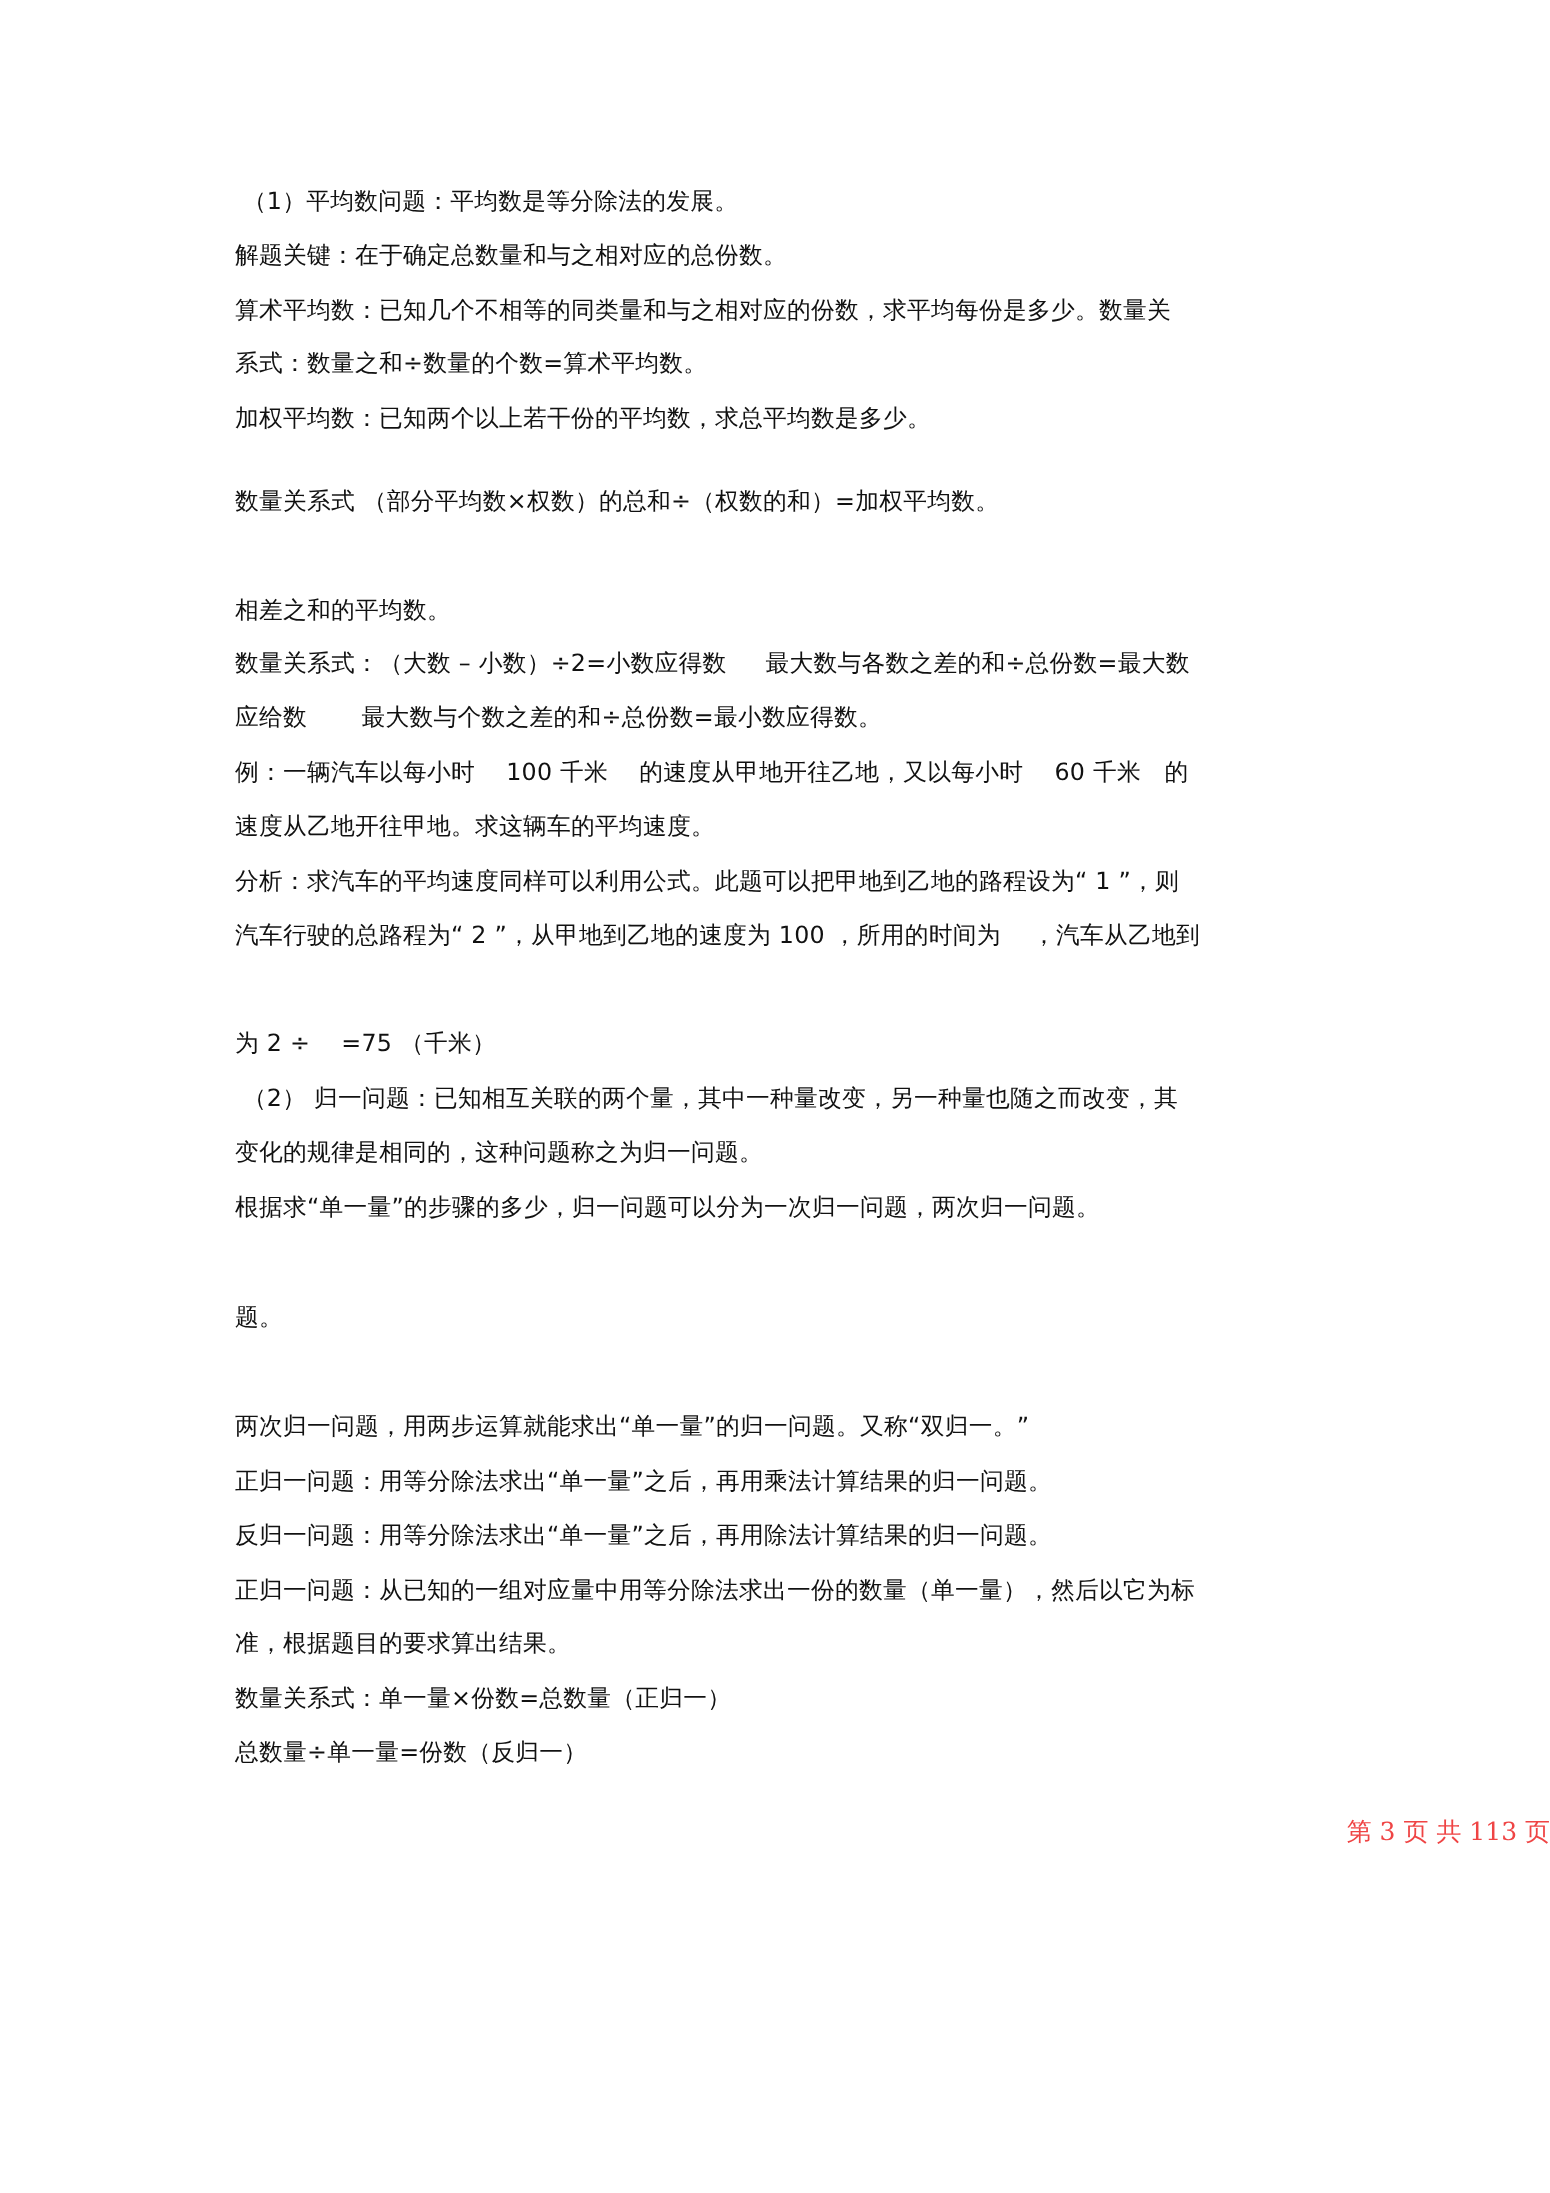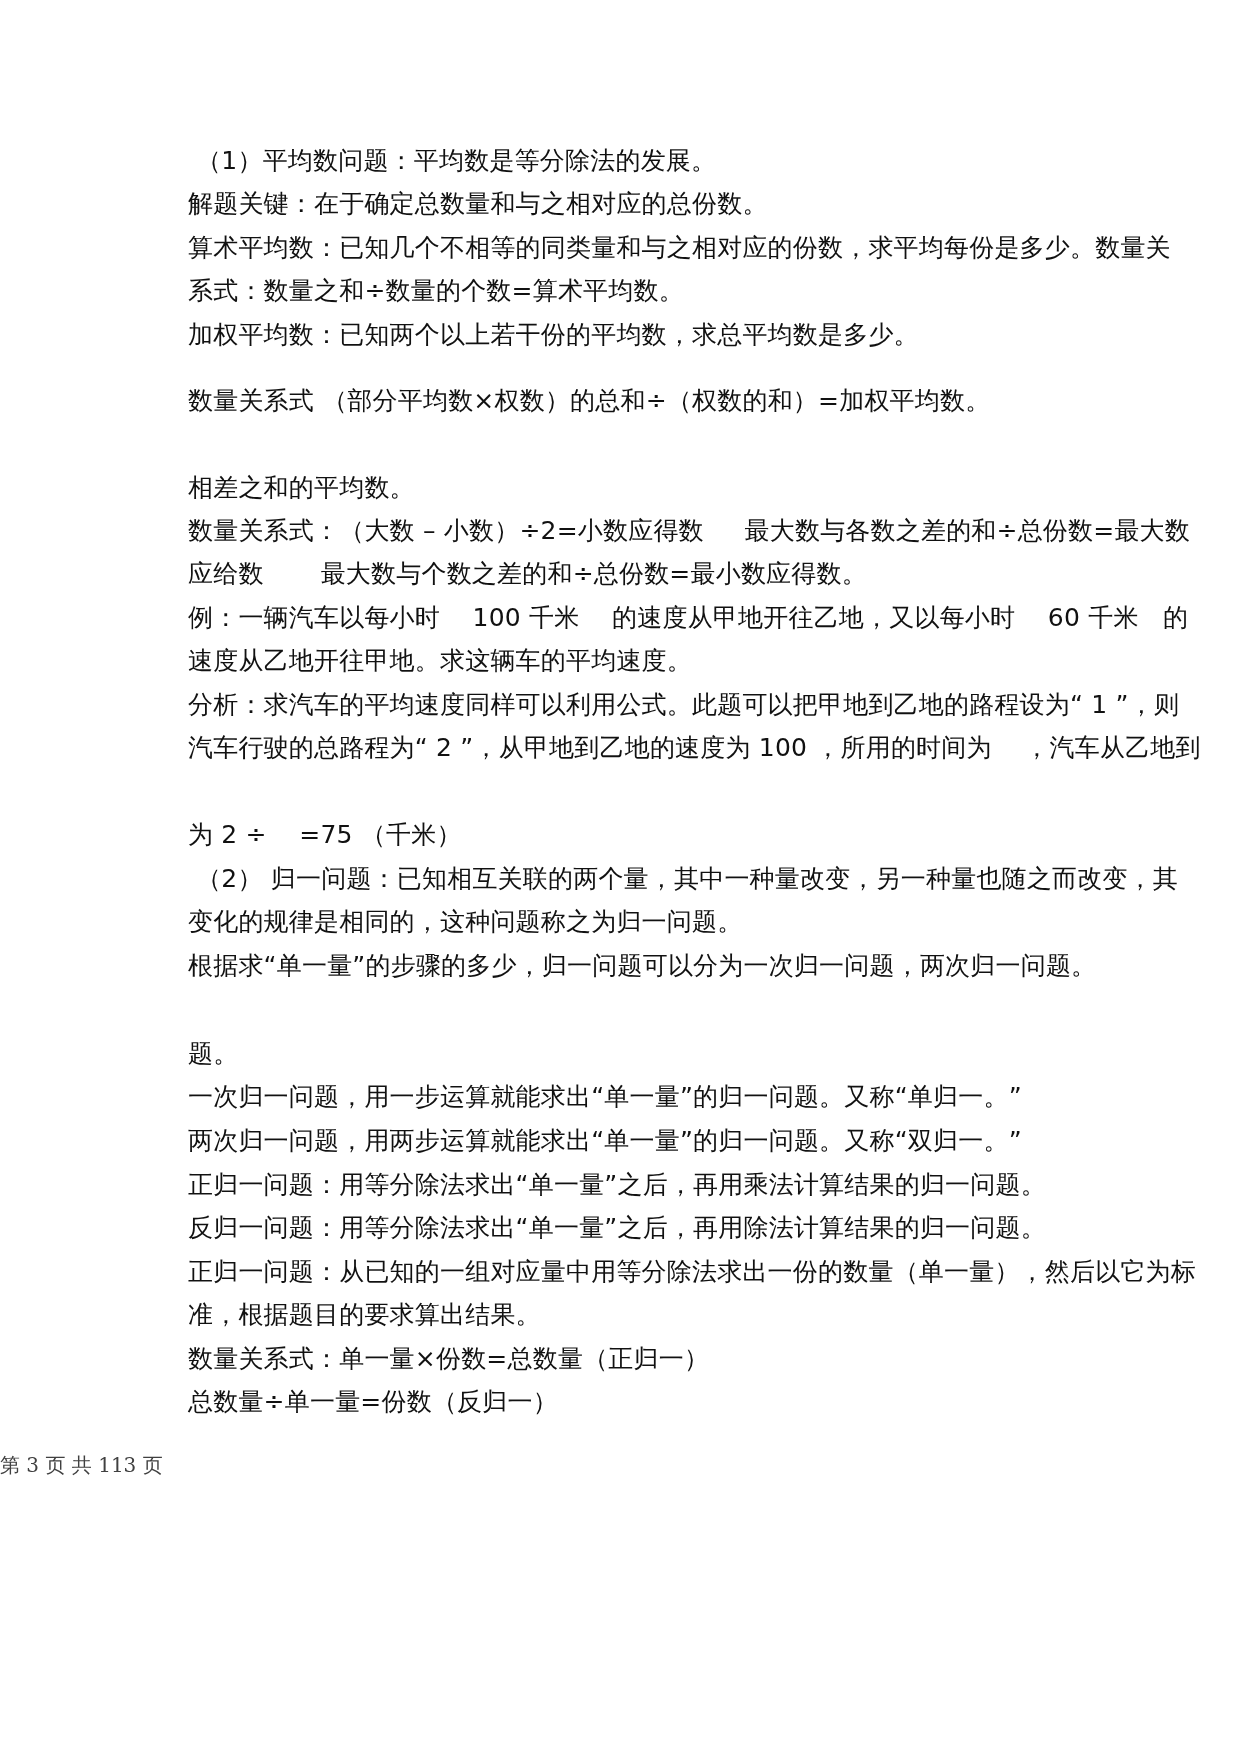--- a/index.html
+++ b/index.html
@@ -19,35 +19,35 @@
       position: absolute;
       left: 0; top: 0;
       width: 1240px;
       height: 1754px;
       background: #ffffff;
     }
     .line {
       position: absolute;
       left: 188px;
       width: 880px;
-      font-size: 25px;
+      font-size: 19px;
       line-height: 26px;
       white-space: pre;
       letter-spacing: 0.2px;
     }
     .footer {
       position: absolute;
       left: 0;
       width: 1240px;
       top: 1452px;
-      text-align: left;
+      text-align: right;
       font-family: "DejaVu Serif", serif;
       font-size: 20px;
       line-height: 26px;
-      color: #404040;
+      color: #ef4444;
     }
   </style>
 </head>
 <body>
 
 <div class="page">
   <div class="line" style="top:148px"> （1）平均数问题：平均数是等分除法的发展。</div>
   <div class="line" style="top:191px">解题关键：在于确定总数量和与之相对应的总份数。</div>
   <div class="line" style="top:235px">算术平均数：已知几个不相等的同类量和与之相对应的份数，求平均每份是多少。数量关</div>
   <div class="line" style="top:278px">系式：数量之和÷数量的个数=算术平均数。</div>
@@ -58,21 +58,20 @@
   <div class="line" style="top:561px">应给数       最大数与个数之差的和÷总份数=最小数应得数。</div>
   <div class="line" style="top:605px">例：一辆汽车以每小时    100 千米    的速度从甲地开往乙地，又以每小时    60 千米   的</div>
   <div class="line" style="top:648px">速度从乙地开往甲地。求这辆车的平均速度。</div>
   <div class="line" style="top:692px">分析：求汽车的平均速度同样可以利用公式。此题可以把甲地到乙地的路程设为“ 1 ”，则</div>
   <div class="line" style="top:735px">汽车行驶的总路程为“ 2 ”，从甲地到乙地的速度为 100 ，所用的时间为    ，汽车从乙地到</div>
   <div class="line" style="top:822px">为 2 ÷    =75 （千米）</div>
   <div class="line" style="top:866px"> （2） 归一问题：已知相互关联的两个量，其中一种量改变，另一种量也随之而改变，其</div>
   <div class="line" style="top:909px">变化的规律是相同的，这种问题称之为归一问题。</div>
   <div class="line" style="top:953px">根据求“单一量”的步骤的多少，归一问题可以分为一次归一问题，两次归一问题。</div>
   <div class="line" style="top:1041px">题。</div>
-  <div class="line" style="top:1084px">一次归一问题，用一步运算就能求出“单一量”的归一问题。又称“单归一。”</div>
   <div class="line" style="top:1128px">两次归一问题，用两步运算就能求出“单一量”的归一问题。又称“双归一。”</div>
   <div class="line" style="top:1172px">正归一问题：用等分除法求出“单一量”之后，再用乘法计算结果的归一问题。</div>
   <div class="line" style="top:1215px">反归一问题：用等分除法求出“单一量”之后，再用除法计算结果的归一问题。</div>
   <div class="line" style="top:1259px">正归一问题：从已知的一组对应量中用等分除法求出一份的数量（单一量），然后以它为标</div>
   <div class="line" style="top:1302px">准，根据题目的要求算出结果。</div>
   <div class="line" style="top:1346px">数量关系式：单一量×份数=总数量（正归一）</div>
   <div class="line" style="top:1389px">总数量÷单一量=份数（反归一）</div>
 
   <div class="footer">第 3 页 共 113 页</div>
 </div>

